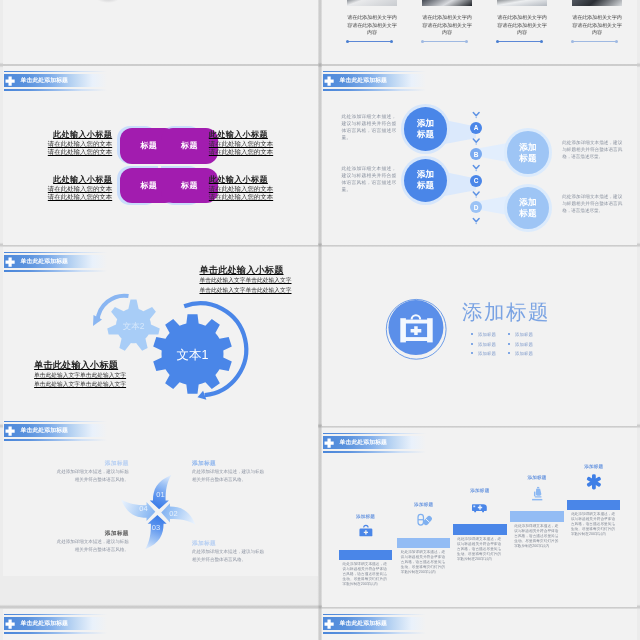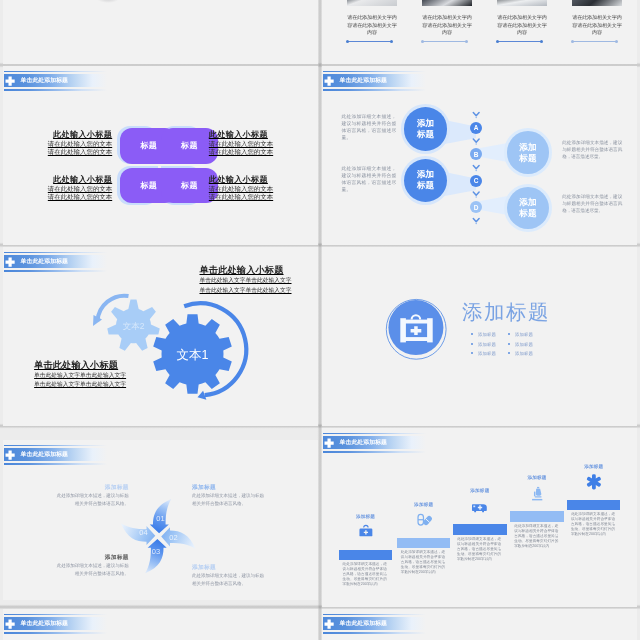--- a/index.html
+++ b/index.html
@@ -38,21 +38,21 @@
   .pcard .pcap{position:absolute;left:4px;top:129px;width:50px;font-size:5.1px;line-height:7.5px;
         color:#4a4a4a;text-align:center;letter-spacing:-0.15px;}
   .pcard .pline{position:absolute;left:4px;top:156px;width:45px;height:1px;background:#5b87d6;}
   .pcard .pline.lt{background:#9fb9e2;}
   .pdot{position:absolute;width:3px;height:3px;border-radius:50%;background:#4a7fd0;top:-1px;}
   .pdot.l{left:-1px;} .pdot.r{right:-1px;}
   .pline.lt .pdot{background:#9fb9e2;}
 
   
   .flower{position:absolute;left:113.9px;top:59.7px;width:85.5px;height:79.3px;}
-  .petal{position:absolute;width:57px;height:35.6px;background:#8b5cf6;}
+  .petal{position:absolute;width:57px;height:35.6px;background:#a21caf;}
   .halo{position:absolute;width:41.5px;height:38.7px;background:#c9ddfb;}
   .petal.ptl{left:3.3px;top:2.5px; border-radius:12px 12px 0 12px;}
   .petal.ptr{left:44px; top:2.5px; border-radius:12px 12px 12px 0;}
   .petal.pbl{left:3.3px;top:41.9px;border-radius:12px 0 12px 12px;}
   .petal.pbr{left:44px; top:41.9px;border-radius:0 12px 12px 12px;}
   .halo.ptl{left:0px;   top:0px;   border-radius:13px 13px 0 13px;}
   .halo.ptr{left:44px;  top:0px;   border-radius:13px 13px 13px 0;}
   .halo.pbl{left:0px;   top:40.6px;border-radius:13px 0 13px 13px;}
   .halo.pbr{left:44px;  top:40.6px;border-radius:0 13px 13px 13px;}
   .petal .pl{position:absolute;left:0;top:0;right:0;bottom:0;display:flex;align-items:center;
@@ -143,21 +143,21 @@
 
   
   #s0l{left:3px;  top:-115px;width:315px; height:179px;}
   #s0r{left:322px;top:-115px;width:315px; height:179px;}
   .faintmark{position:absolute;left:94px;top:110px;width:22px;height:8px;
      background:radial-gradient(ellipse at center,rgba(150,150,155,.35),rgba(150,150,155,0) 70%);}
   #s1 {left:3px;  top:66px;  width:315px; height:179px;}
   #s2 {left:322px;top:66px;  width:315px; height:179px;}
   #s3 {left:3px;  top:247px; width:315px; height:179px;}
   #s4 {left:322px;top:247px; width:315px; height:179px;}
-  #s5 {left:3px;  top:440px; width:315px; height:160px;}
+  #s5 {left:3px;  top:416px; width:315px; height:160px;}
   #s6 {left:322px;top:428px; width:315px; height:179px;}
   #s7l{left:3px;  top:609px; width:315px; height:179px;}
   #s7r{left:322px;top:609px; width:315px; height:179px;}
 </style>
 </head>
 <body>
 
 <svg width="0" height="0" style="position:absolute" aria-hidden="true">
  <defs>
   <linearGradient id="gBlue" x1="0" y1="0" x2="0" y2="1">

